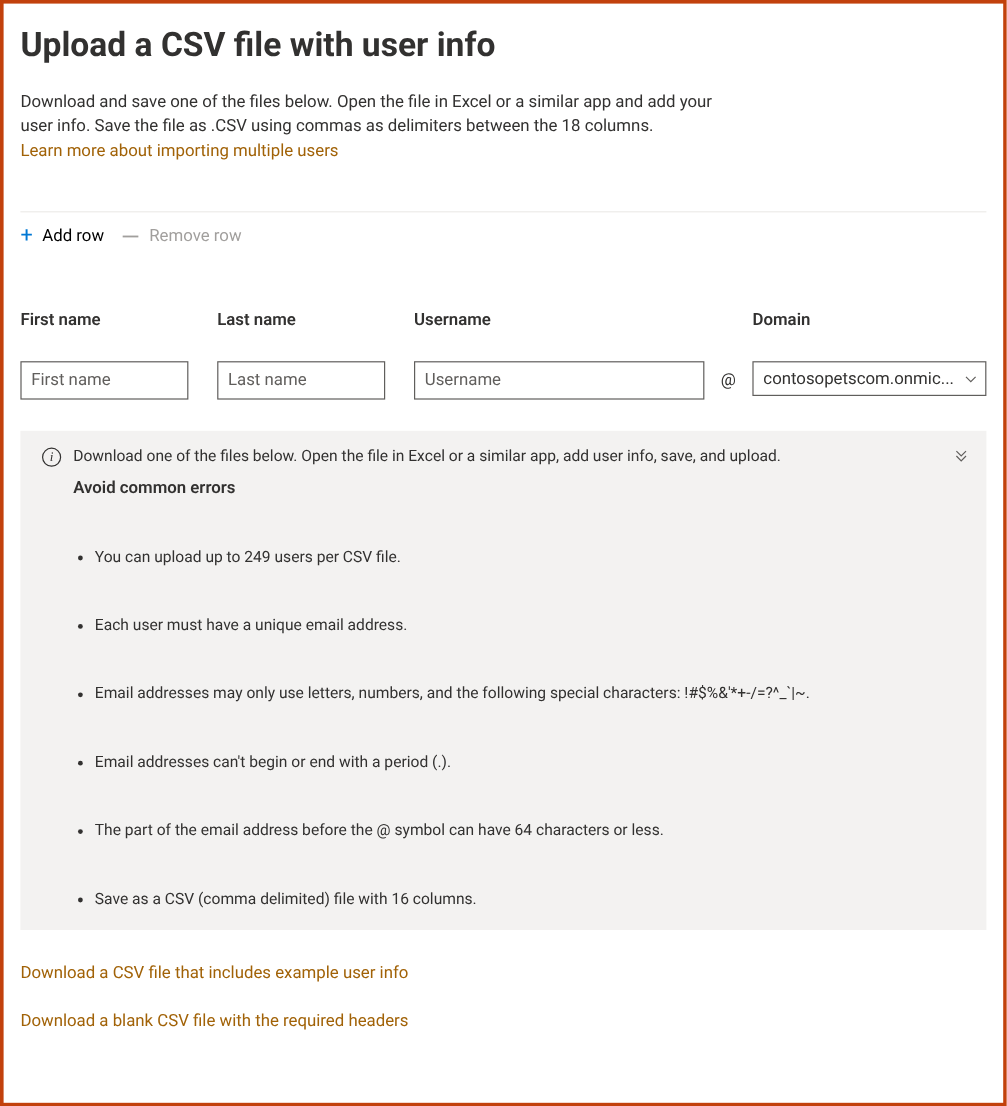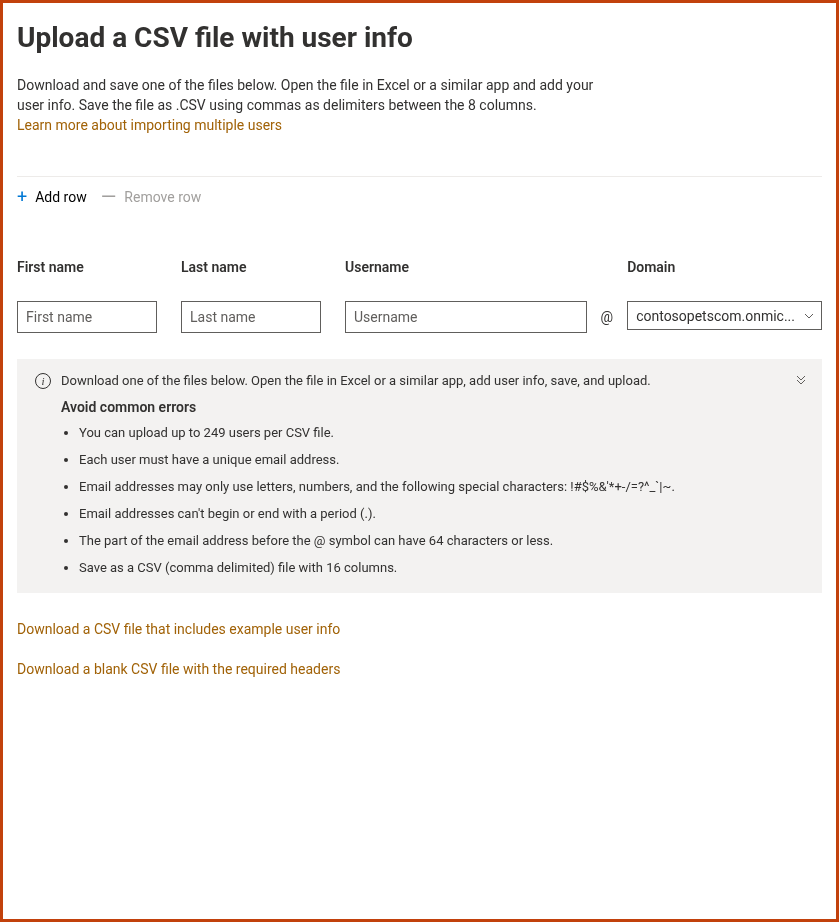--- a/index.html
+++ b/index.html
@@ -174,29 +174,29 @@
     top: 14px;
     cursor: pointer;
   }
   .info-body {
     margin-left: 26px;
     margin-top: 10px;
   }
   .info-subtitle {
     font-weight: 600;
     font-size: 14px;
-    margin-bottom: 10px;
   }
   .error-list {
     margin: 0;
     padding-left: 18px;
     font-size: 13px;
   }
   .error-list li {
     margin-bottom: 12px;
+    margin-top: 42px;
   }
   .error-list li:last-child { margin-bottom: 0; }
   .download-links {
     margin-top: 28px;
   }
   .download-links .link {
     display: block;
     margin-bottom: 24px;
   }
   .upload-section {
@@ -232,21 +232,21 @@
     border-radius: 2px;
   }
 </style>
 </head>
 <body>
 
 <div class="frame">
 
   <h1 class="title">Upload a CSV file with user info</h1>
 
-  <div class="desc">Download and save one of the files below. Open the file in Excel or a similar app and add your user info. Save the file as .CSV using commas as delimiters between the 8 columns.</div>
+  <div class="desc">Download and save one of the files below. Open the file in Excel or a similar app and add your user info. Save the file as .CSV using commas as delimiters between the 18 columns.</div>
   <span class="link">Learn more about importing multiple users</span>
 
   <hr class="divider">
 
   <div class="toolbar">
     <button class="toolbar-btn">
       <span class="icon-plus">+</span>
       <span>Add row</span>
     </button>
     <button class="toolbar-btn disabled">

